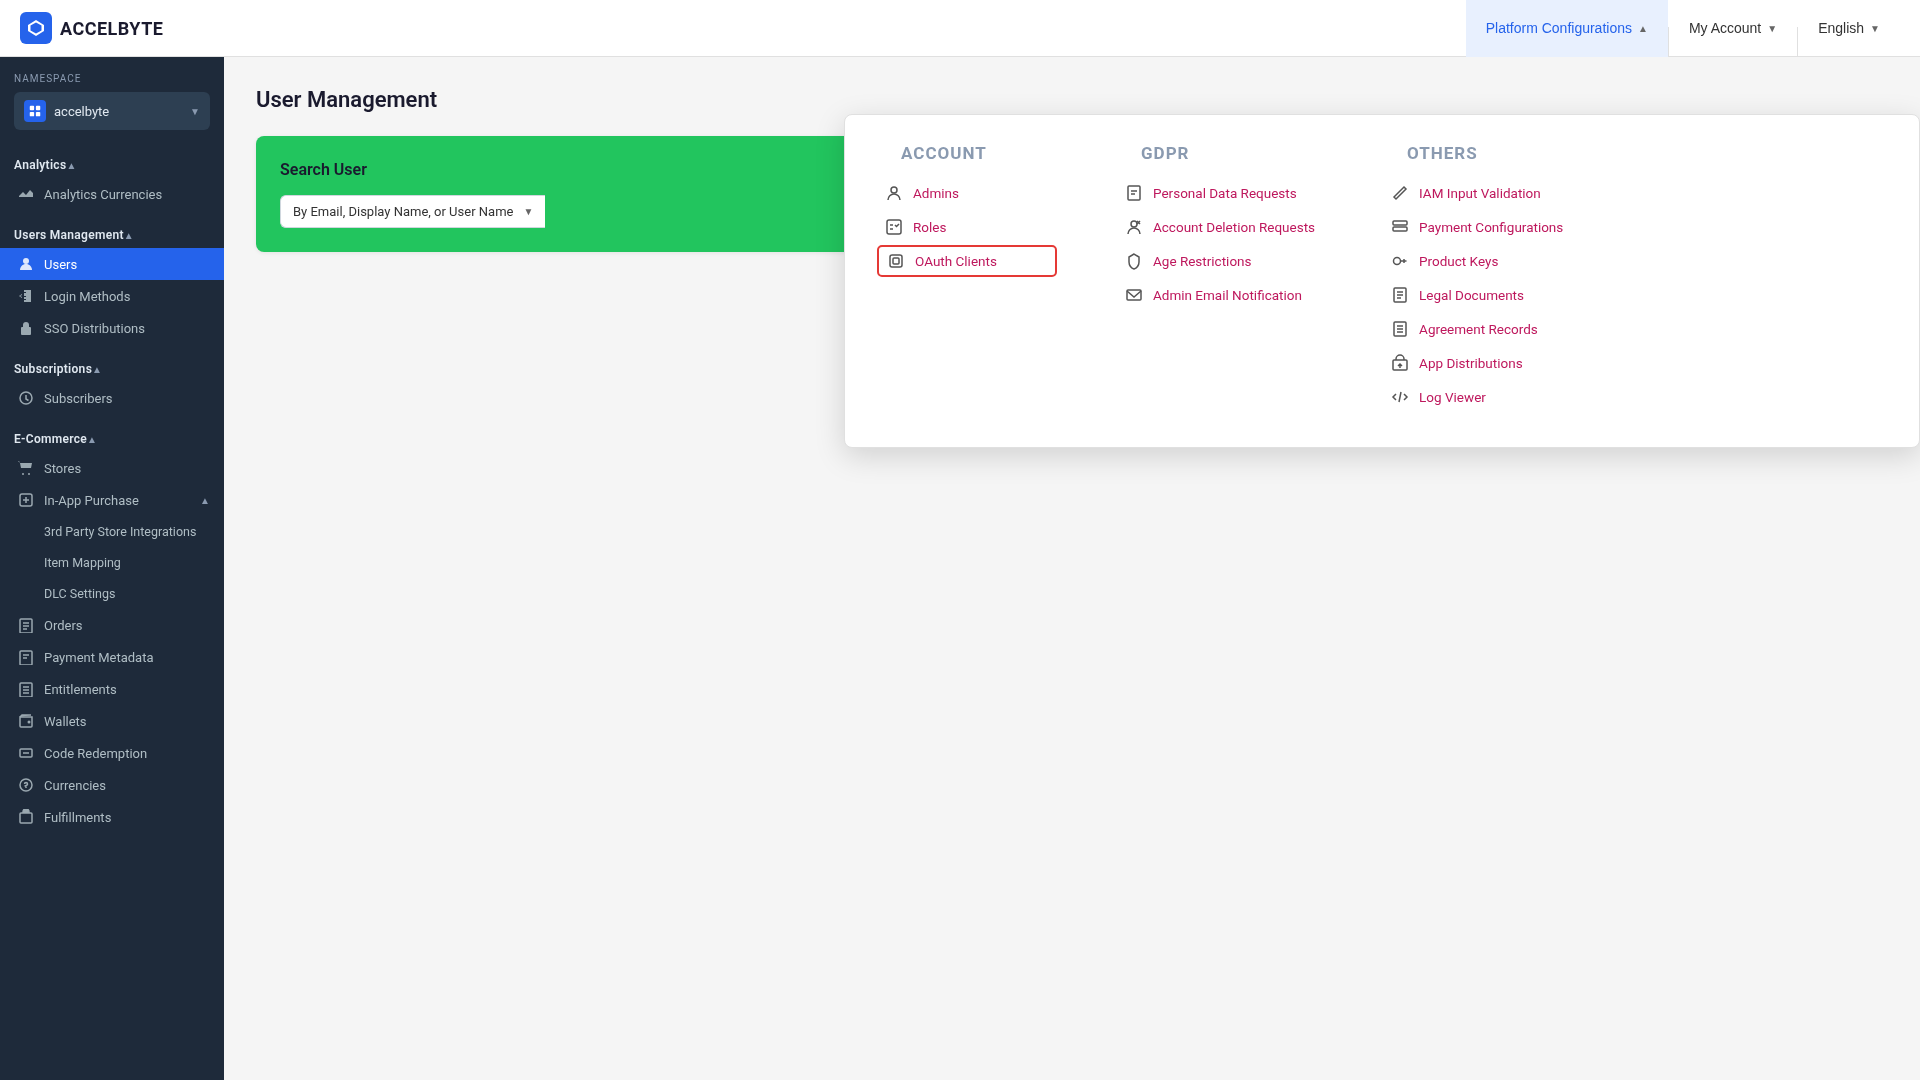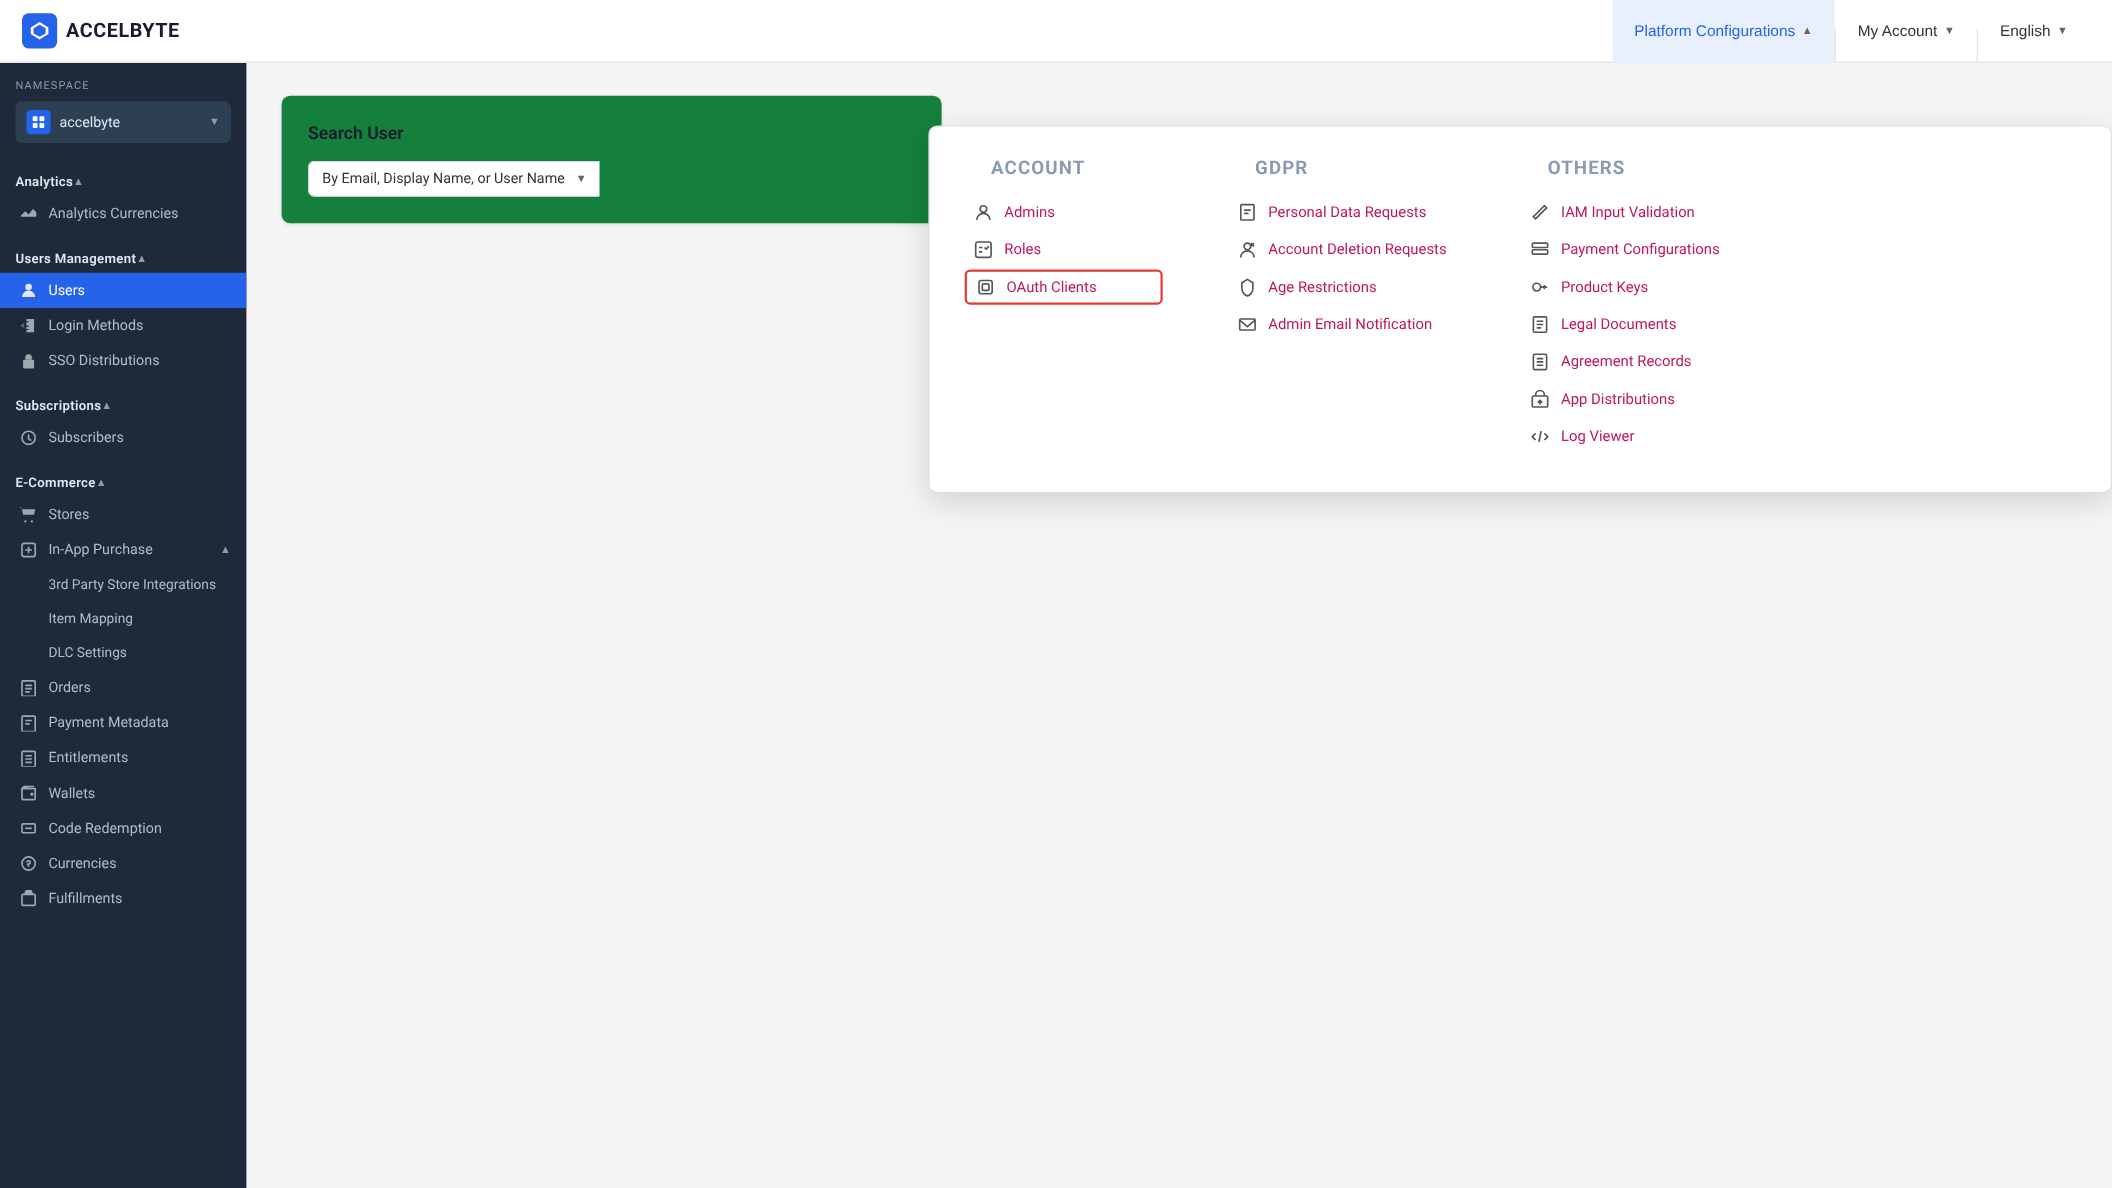--- a/index.html
+++ b/index.html
@@ -173,21 +173,21 @@
     }
     .page-title {
       font-size: 22px;
       font-weight: 600;
       color: #1a1a2e;
       margin-bottom: 24px;
     }
 
     
     .card {
-      background: #15803d;
+      background: #22c55e;
       border-radius: 8px;
       padding: 24px;
       box-shadow: 0 1px 4px rgba(0,0,0,0.08);
       max-width: 600px;
     }
     .card-title {
       font-size: 16px;
       font-weight: 600;
       color: #1a1a2e;
       margin-bottom: 16px;
@@ -455,20 +455,21 @@
         <svg class="sidebar-item-icon" viewBox="0 0 16 16" fill="currentColor">
             <rect x="2" y="4" width="12" height="10" rx="1" fill="none" stroke="currentColor" stroke-width="1.5"></rect>
             <path d="M5 4V3a3 3 0 016 0v1" stroke="currentColor" stroke-width="1.5"></path>
           </svg>
         <span>Fulfillments</span>
       </div>
     </div>
   </div>
 
   <div class="main-content">
+    <h1 class="page-title">User Management</h1>
 
     <div class="card">
       <div class="card-title">Search User</div>
       <div class="search-row">
         <div class="search-select">
           <span>By Email, Display Name, or User Name</span>
           <span style="color:#666;font-size:10px;margin-left:4px;">▼</span>
         </div>
       </div>
     </div>

